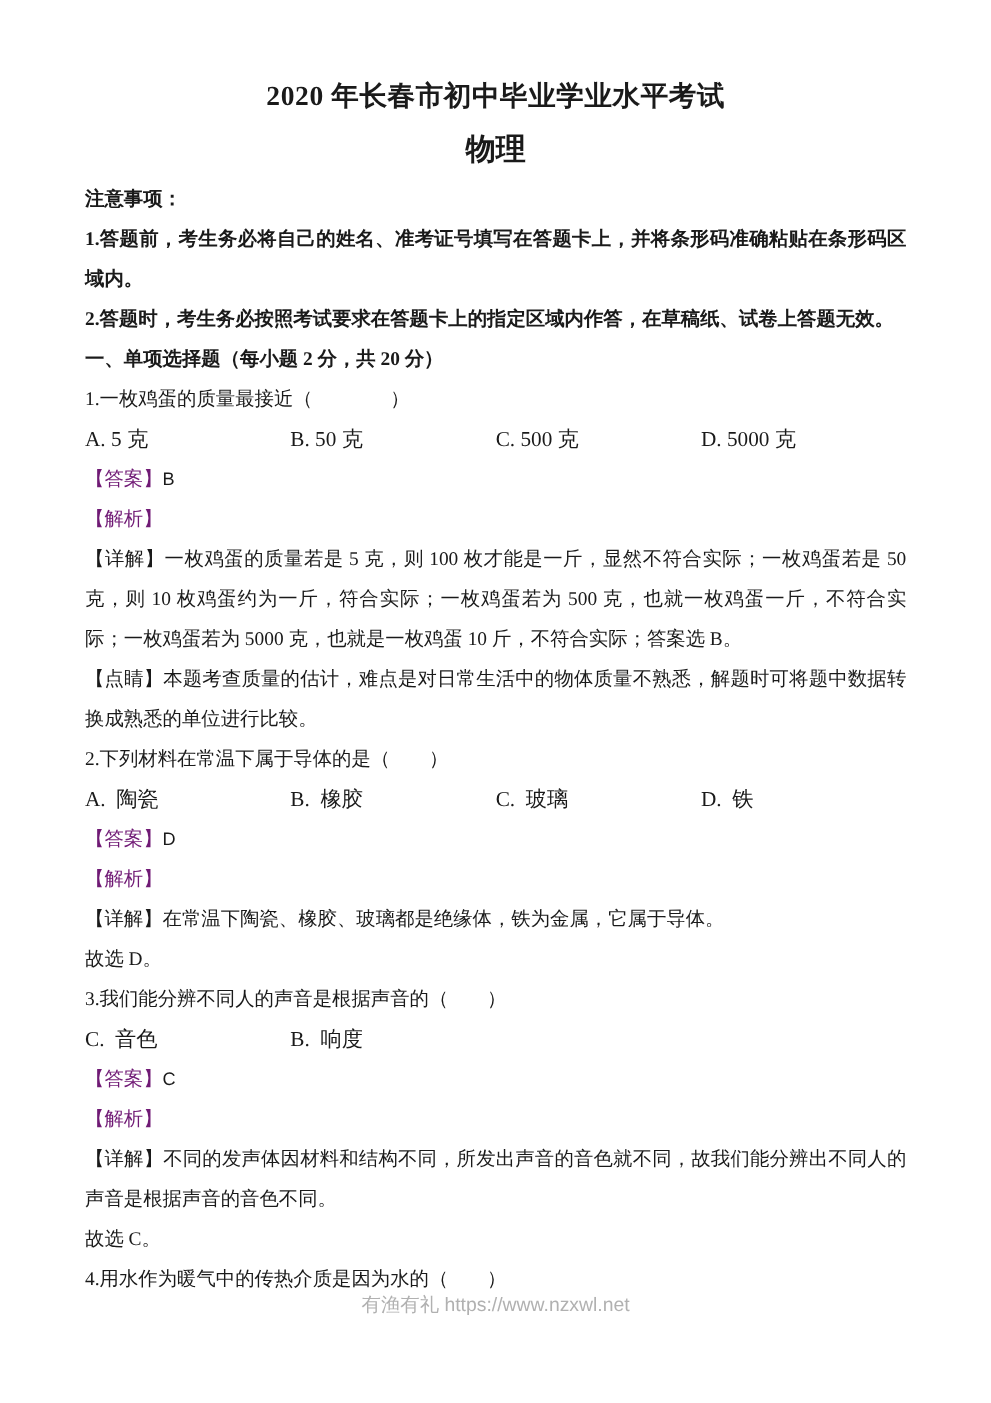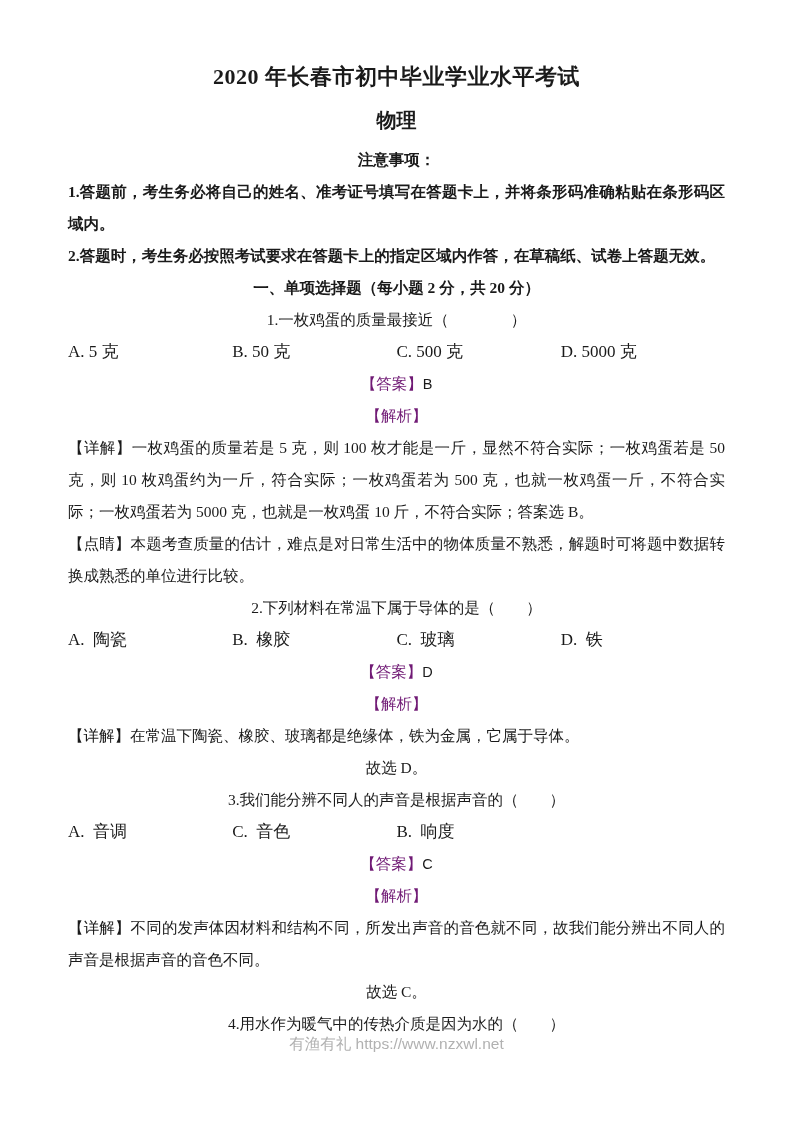--- a/index.html
+++ b/index.html
@@ -10,24 +10,24 @@
     font-family:"Liberation Serif","DejaVu Serif",serif;
     color:#1a1a1a;
     overflow:hidden;
   }
   .content { padding:62px 68px 0 68px; box-sizing:border-box; }
   h1.exam-title {
     font-size:22px; font-weight:700; text-align:center;
     margin:0 0 14px 0; line-height:30px; letter-spacing:0.5px;
   }
   h2.exam-subject {
-    font-size:20px; font-weight:700; text-align:center;
+    font-size:24px; font-weight:700; text-align:center;
     margin:0 0 10px 0; line-height:28px;
   }
-  p { margin:0; font-size:15.5px; line-height:32px;text-align:center; }
+  p { margin:0; font-size:15.5px; line-height:32px; }
   .bold { font-weight:700; }
   .just { text-align:justify; }
   .options { display:flex; font-size:17px; line-height:32px; }
   .opt { width:25%; white-space:pre-wrap; }
   .blue { color:#701a75; }
   .latin { font-family:"Liberation Sans",sans-serif; font-size:14.5px; }
   .footer {
     position:absolute; top:1034px; left:0; width:100%;
     text-align:center;
     font-family:"Liberation Sans",sans-serif;
@@ -73,21 +73,20 @@
     </div>
     <p><span class="blue">【答案】</span><span class="latin">D</span></p>
     <p><span class="blue">【解析】</span></p>
     <p class="just"><span>【详解】</span><span>在常温下陶瓷、橡胶、玻璃都是绝缘体，铁为金属，它属于导体。</span></p>
     <p>故选 D。</p>
   </div>
 
   <div>
     <p>3.我们能分辨不同人的声音是根据声音的（　　）</p>
     <div class="options">
-      <span class="opt">A.  音调</span>
       <span class="opt">C.  音色</span>
       <span class="opt">B.  响度</span>
     </div>
     <p><span class="blue">【答案】</span><span class="latin">C</span></p>
     <p><span class="blue">【解析】</span></p>
     <p class="just"><span>【详解】</span><span>不同的发声体因材料和结构不同，所发出声音的音色就不同，故我们能分辨出不同人的声音是根据声音的音色不同。</span></p>
     <p>故选 C。</p>
   </div>
 
   <div>

